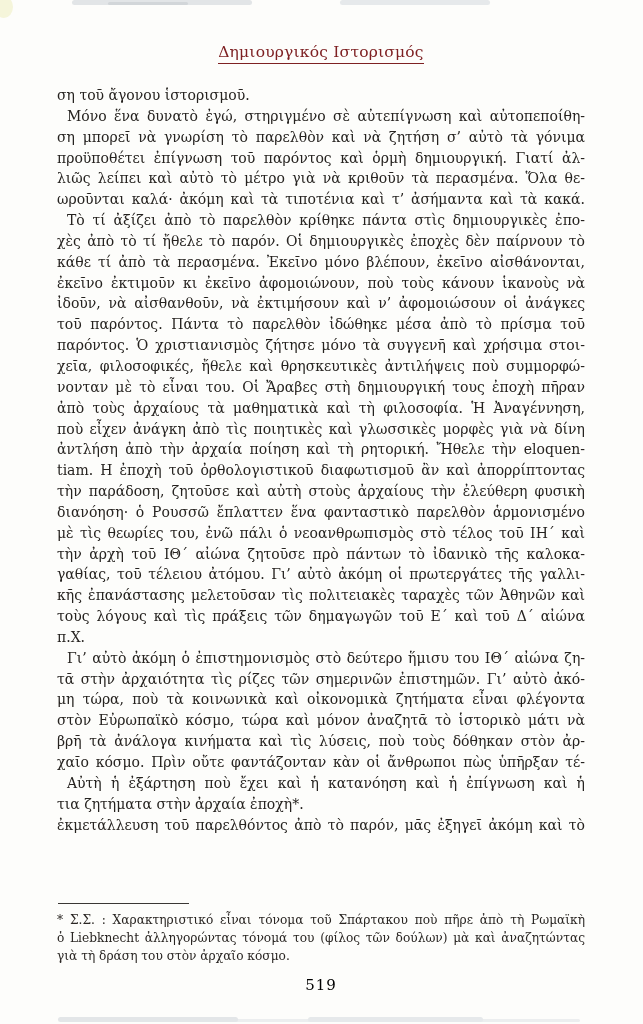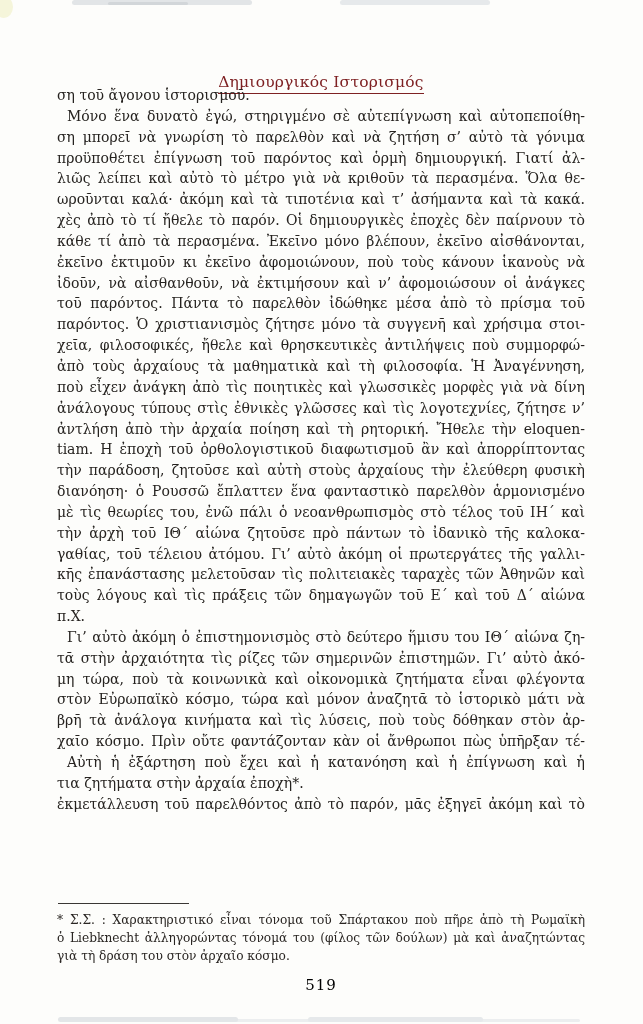--- a/index.html
+++ b/index.html
@@ -6,21 +6,20 @@
   body{
     width:643px;height:1024px;position:relative;overflow:hidden;
     background:#fdfdfb;
     font-family:"DejaVu Serif", serif;
   }
   .page{position:absolute;inset:0;}
   
   .header{
     position:absolute;top:42px;left:57px;width:528px;
     text-align:center;
-    margin-top:30px;
   }
   .header .title{
     display:inline-block;
     font-size:15.5px;
     color:#7e2123;
     border-bottom:1.2px solid #7e2123;
     padding-bottom:2px;
     letter-spacing:.2px;
   }
   
@@ -77,30 +76,31 @@
     <span class="title">Δημιουργικός Ιστορισμός</span>
   </div>
 
   <div class="bodytext">
       <div class="tl"><span class="it">ση τοῦ ἄγονου ἱστορισμοῦ.</span></div>
       <div class="tl jl ind"><span class="it">Μόνο ἕνα δυνατὸ ἐγώ, στηριγμένο σὲ αὐτεπίγνωση καὶ αὐτοπεποίθη-</span></div>
       <div class="tl jl"><span class="it">ση</span><span class="nr"> μπορεῖ νὰ γνωρίση τὸ παρελθὸν καὶ νὰ ζητήση σ’ αὐτὸ τὰ γόνιμα</span></div>
       <div class="tl jl"><span class="nr">προϋποθέτει ἐπίγνωση τοῦ παρόντος καὶ ὁρμὴ δημιουργική. Γιατί ἀλ-</span></div>
       <div class="tl jl"><span class="nr">λιῶς λείπει καὶ αὐτὸ τὸ μέτρο γιὰ νὰ κριθοῦν τὰ περασμένα. Ὅλα θε-</span></div>
       <div class="tl jl"><span class="nr">ωροῦνται καλά· ἀκόμη καὶ τὰ τιποτένια καὶ τ’ ἀσήμαντα καὶ τὰ κακά.</span></div>
+      <div class="tl jl ind"><span class="it">Τὸ τί ἀξίζει ἀπὸ τὸ παρελθὸν κρίθηκε πάντα στὶς δημιουργικὲς ἐπο-</span></div>
       <div class="tl jl"><span class="it">χὲς ἀπὸ τὸ τί ἤθελε τὸ παρόν.</span><span class="nr"> Οἱ δημιουργικὲς ἐποχὲς δὲν παίρνουν τὸ</span></div>
       <div class="tl jl"><span class="nr">κάθε τί ἀπὸ τὰ περασμένα. </span><span class="it">Ἐκεῖνο μόνο βλέπουν, ἐκεῖνο αἰσθάνονται,</span></div>
       <div class="tl jl"><span class="it">ἐκεῖνο ἐκτιμοῦν κι ἐκεῖνο ἀφομοιώνουν,</span><span class="nr"> ποὺ τοὺς κάνουν ἱκανοὺς νὰ</span></div>
       <div class="tl jl"><span class="nr">ἰδοῦν, νὰ αἰσθανθοῦν, νὰ ἐκτιμήσουν καὶ ν’ ἀφομοιώσουν </span><span class="it">οἱ ἀνάγκες</span></div>
       <div class="tl jl"><span class="it">τοῦ παρόντος.</span><span class="nr"> Πάντα τὸ παρελθὸν ἰδώθηκε μέσα ἀπὸ τὸ πρίσμα τοῦ</span></div>
       <div class="tl jl"><span class="nr">παρόντος. Ὁ χριστιανισμὸς ζήτησε μόνο τὰ συγγενῆ καὶ χρήσιμα στοι-</span></div>
       <div class="tl jl"><span class="nr">χεῖα, φιλοσοφικές, ἤθελε καὶ θρησκευτικὲς ἀντιλήψεις ποὺ συμμορφώ-</span></div>
+      <div class="tl jl"><span class="nr">νονταν μὲ τὸ εἶναι του. Οἱ Ἄραβες στὴ δημιουργική τους ἐποχὴ πῆραν</span></div>
       <div class="tl jl"><span class="nr">ἀπὸ τοὺς ἀρχαίους τὰ μαθηματικὰ καὶ τὴ φιλοσοφία. Ἡ Ἀναγέννηση,</span></div>
       <div class="tl jl"><span class="nr">ποὺ εἶχεν ἀνάγκη ἀπὸ τὶς ποιητικὲς καὶ γλωσσικὲς μορφὲς γιὰ νὰ δίνη</span></div>
-      <div class="tl jl"><span class="nr">ἀνάλογους τύπους στὶς ἐθνικὲς γλῶσσες καὶ τὶς λογοτεχνίες, ζήτησε ν’</span></div>
       <div class="tl jl"><span class="nr">ἀντλήση ἀπὸ τὴν ἀρχαία ποίηση καὶ τὴ ρητορική. Ἤθελε τὴν eloquen-</span></div>
       <div class="tl jl"><span class="nr">tiam. Η ἐποχὴ τοῦ ὀρθολογιστικοῦ διαφωτισμοῦ ἂν καὶ ἀπορρίπτοντας</span></div>
       <div class="tl jl"><span class="nr">τὴν παράδοση, ζητοῦσε καὶ αὐτὴ στοὺς ἀρχαίους τὴν ἐλεύθερη φυσικὴ</span></div>
       <div class="tl jl"><span class="nr">διανόηση· ὁ Ρουσσῶ ἔπλαττεν ἕνα φανταστικὸ παρελθὸν ἁρμονισμένο</span></div>
       <div class="tl jl"><span class="nr">μὲ τὶς θεωρίες του, ἐνῶ πάλι ὁ νεοανθρωπισμὸς στὸ τέλος τοῦ ΙΗ΄ καὶ</span></div>
       <div class="tl jl"><span class="nr">τὴν ἀρχὴ τοῦ ΙΘ΄ αἰώνα ζητοῦσε πρὸ πάντων τὸ ἰδανικὸ τῆς καλοκα-</span></div>
       <div class="tl jl"><span class="nr">γαθίας, τοῦ τέλειου ἀτόμου. Γι’ αὐτὸ ἀκόμη οἱ πρωτεργάτες τῆς γαλλι-</span></div>
       <div class="tl jl"><span class="nr">κῆς ἐπανάστασης μελετοῦσαν τὶς πολιτειακὲς ταραχὲς τῶν Ἀθηνῶν καὶ</span></div>
       <div class="tl jl"><span class="nr">τοὺς λόγους καὶ τὶς πράξεις τῶν δημαγωγῶν τοῦ Ε΄ καὶ τοῦ Δ΄ αἰώνα</span></div>
       <div class="tl"><span class="nr">π.Χ.</span></div>

